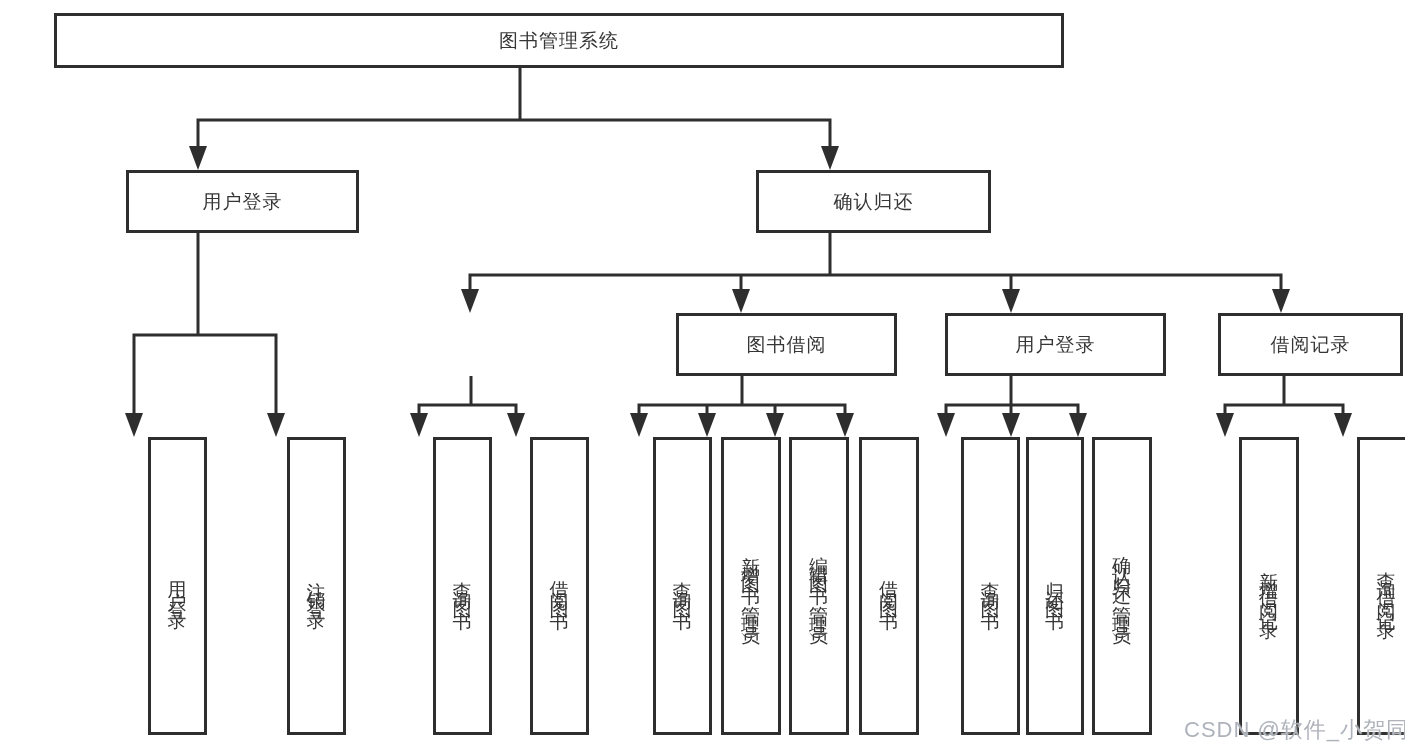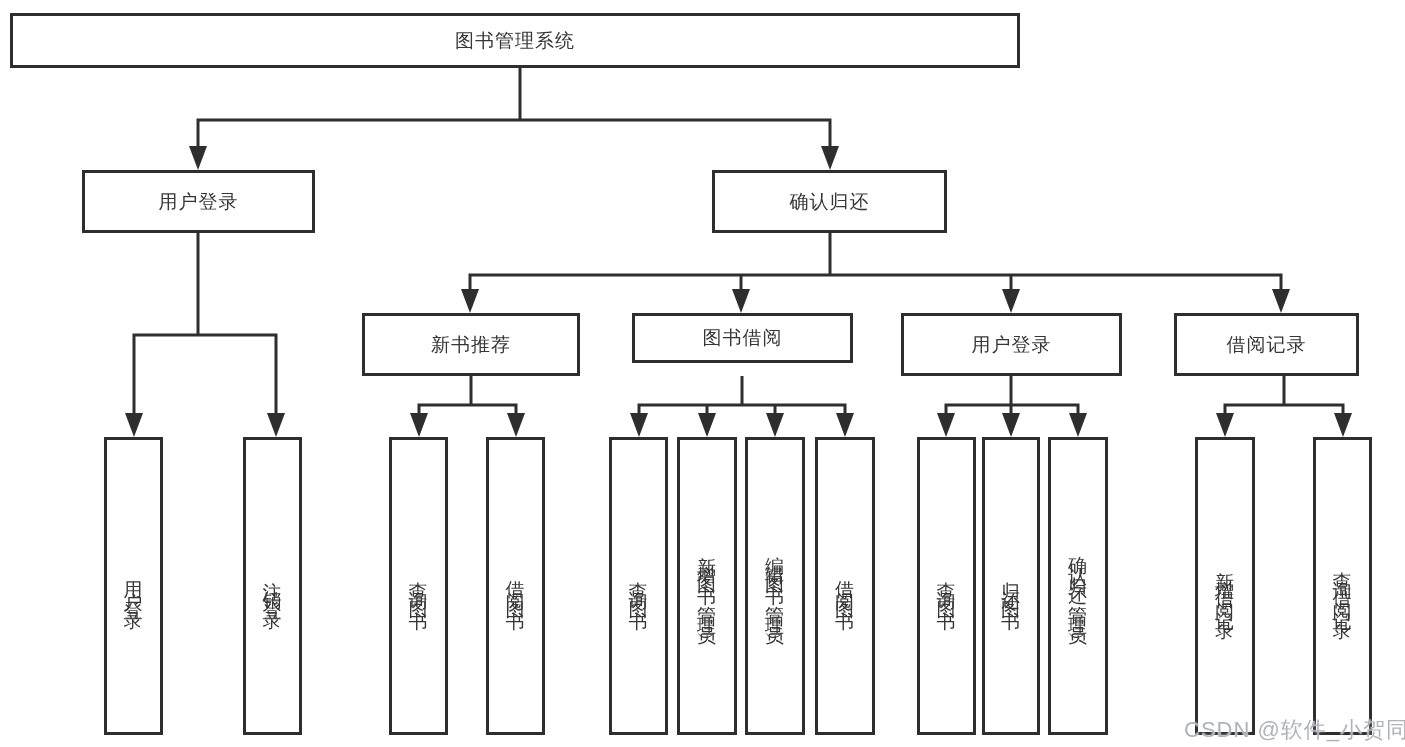--- a/index.html
+++ b/index.html
@@ -19,20 +19,21 @@
   }
   .box {
     position: absolute;
     box-sizing: border-box;
     border: 3px solid #2e2e2e;
     background: #ffffff;
     display: flex;
     align-items: center;
     justify-content: center;
     color: #363636;
+    margin-left: 44px;
   }
   .hbox {
     font-size: 19px;
     letter-spacing: 1px;
     white-space: nowrap;
   }
   .leaf {
     width: 59px;
     height: 298px;
     top: 437px;
@@ -107,24 +108,21 @@
     <span>图书管理系统</span>
   </div>
 
   <div class="box hbox" style="left:82px; top:170px; width:233px; height:63px;">
     <span>用户登录</span>
   </div>
   <div class="box hbox" style="left:712px; top:170px; width:235px; height:63px;">
     <span>确认归还</span>
   </div>
 
-  <div class="box hbox" style="left:362px; top:313px; width:218px; height:63px;">
-    <span>新书推荐</span>
-  </div>
-  <div class="box hbox" style="left:632px; top:313px; width:221px; height:50px;">
+  <div class="box hbox" style="left:632px; top:313px; width:221px; height:63px;">
     <span>图书借阅</span>
   </div>
   <div class="box hbox" style="left:901px; top:313px; width:221px; height:63px;">
     <span>用户登录</span>
   </div>
   <div class="box hbox" style="left:1174px; top:313px; width:185px; height:63px;">
     <span>借阅记录</span>
   </div>
 
   <div class="box leaf" style="left:104px;">

